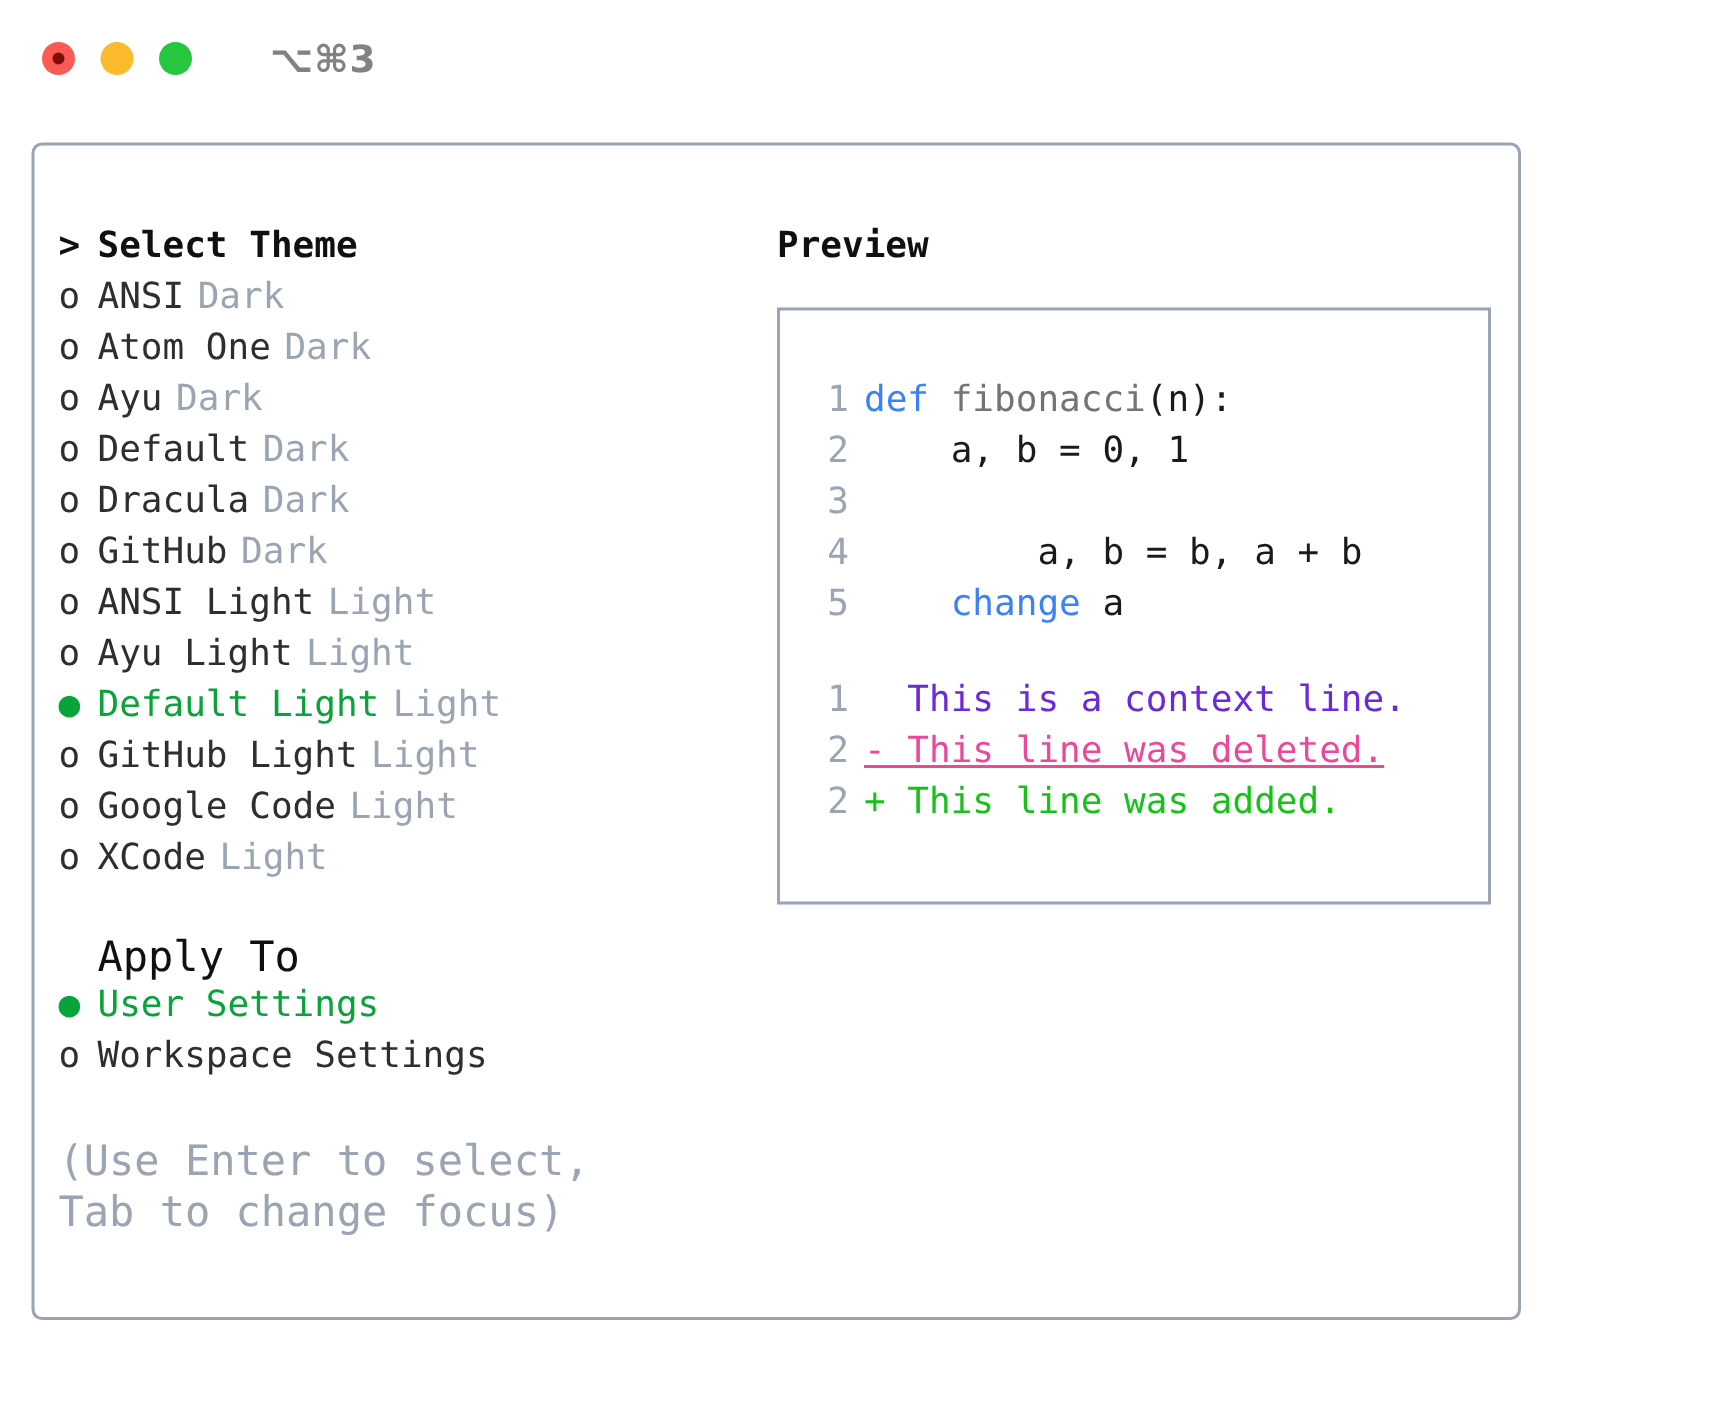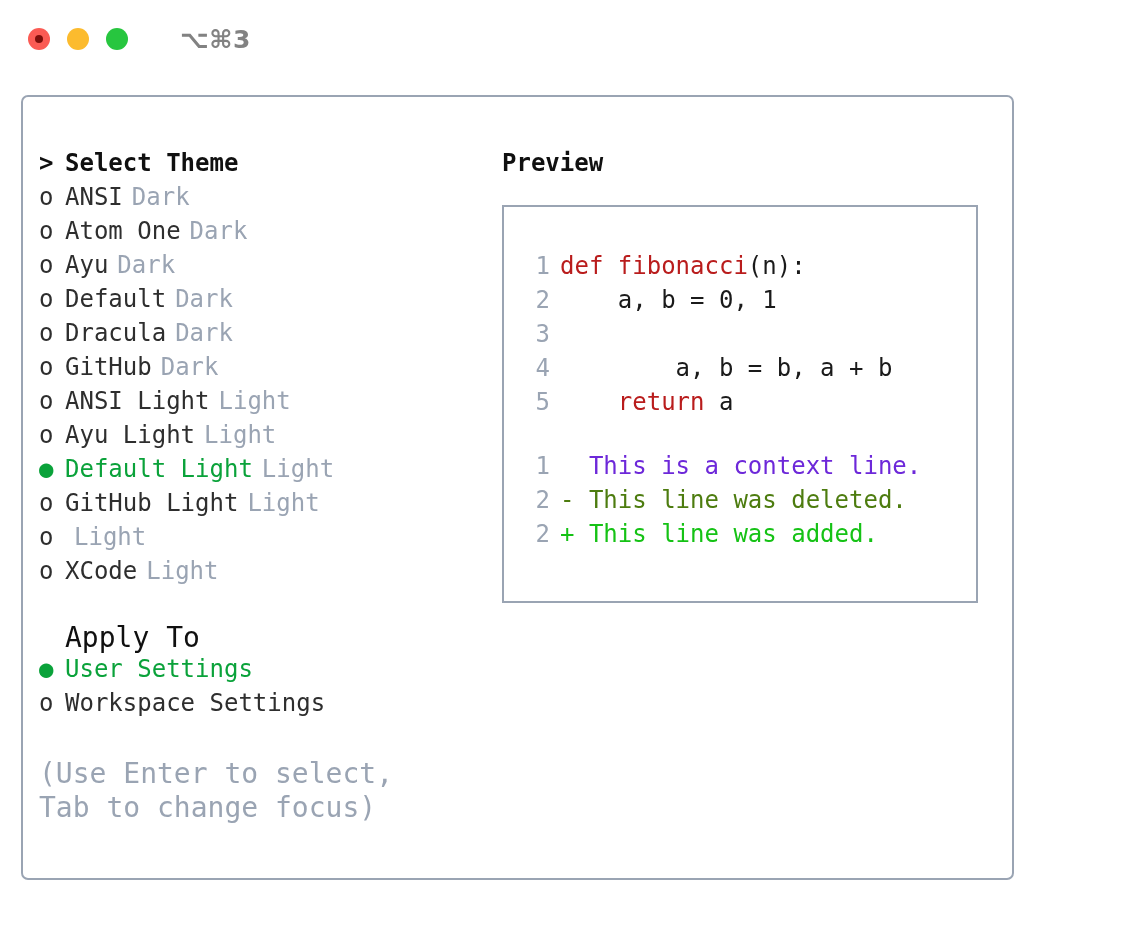--- a/index.html
+++ b/index.html
@@ -137,21 +137,21 @@
     color: #9aa4b3;
     font-size: 28px;
     line-height: 34px;
     width: 410px;
     white-space: pre-wrap;
   }
 
   
   .right-col {
     position: absolute;
-    left: 479px;
+    left: 495px;
     top: 52px;
     width: 490px;
   }
   .preview-title {
     font-size: 24px;
     font-weight: 700;
     color: #101010;
     margin-bottom: 28px;
   }
   .preview-box {
@@ -170,25 +170,25 @@
     white-space: pre;
   }
   .lineno {
     color: #9aa4b3;
     width: 32px;
     flex: 0 0 32px;
     text-align: right;
     margin-right: 10px;
   }
   .code-text { white-space: pre; }
-  .kw    { color: #b91c1c; }
-  .fn    { color: #b91c1c; }
+  .kw    { color: #3b82f6; }
+  .fn    { color: #737373; }
   .plain { color: #1a1a1a; }
   .ctx   { color: #6d28d9; }
-  .del   { color: #4d7c0f; }
+  .del   { color: #ec4899; text-decoration: underline; }
   .add   { color: #15c215; text-align: center; }
   .gap   { height: 30px; }
 </style>
 </head>
 <body>
 
 <div class="window">
 
   <div class="titlebar">
     <div class="traffic">
@@ -213,21 +213,21 @@
             <div class="row"><span class="bullet">o</span><span class="label">ANSI</span><span class="variant">Dark</span></div>
             <div class="row"><span class="bullet">o</span><span class="label">Atom One</span><span class="variant">Dark</span></div>
             <div class="row"><span class="bullet">o</span><span class="label">Ayu</span><span class="variant">Dark</span></div>
             <div class="row"><span class="bullet">o</span><span class="label">Default</span><span class="variant">Dark</span></div>
             <div class="row"><span class="bullet">o</span><span class="label">Dracula</span><span class="variant">Dark</span></div>
             <div class="row"><span class="bullet">o</span><span class="label">GitHub</span><span class="variant">Dark</span></div>
             <div class="row"><span class="bullet">o</span><span class="label">ANSI Light</span><span class="variant">Light</span></div>
             <div class="row"><span class="bullet">o</span><span class="label">Ayu Light</span><span class="variant">Light</span></div>
             <div class="row"><span class="bullet filled">●</span><span class="label sel">Default Light</span><span class="variant">Light</span></div>
             <div class="row"><span class="bullet">o</span><span class="label">GitHub Light</span><span class="variant">Light</span></div>
-            <div class="row"><span class="bullet">o</span><span class="variant">Light</span></div>
+            <div class="row"><span class="bullet">o</span><span class="label">Google Code</span><span class="variant">Light</span></div>
             <div class="row"><span class="bullet">o</span><span class="label">XCode</span><span class="variant">Light</span></div>
           </div>
 
         <div class="spacer-sm"></div>
 
         <div class="row">
           <span class="bullet blank">o</span>
           <span class="section-head">Apply To</span>
         </div>
 
@@ -242,21 +242,21 @@
       </div>
 
       <div class="right-col">
         <div class="preview-title">Preview</div>
         <div class="preview-box">
           <div id="code-block">
               <div class="code-line"><span class="lineno">1</span><span class="code-text"><span class="kw">def </span><span class="fn">fibonacci</span><span class="plain">(n):</span></span></div>
               <div class="code-line"><span class="lineno">2</span><span class="code-text"><span class="plain">    a, b = 0, 1</span></span></div>
               <div class="code-line"><span class="lineno">3</span></div>
               <div class="code-line"><span class="lineno">4</span><span class="code-text"><span class="plain">        a, b = b, a + b</span></span></div>
-              <div class="code-line"><span class="lineno">5</span><span class="code-text"><span class="plain">    </span><span class="kw">return</span><span class="plain"> a</span></span></div>
+              <div class="code-line"><span class="lineno">5</span><span class="code-text"><span class="plain">    </span><span class="kw">change</span><span class="plain"> a</span></span></div>
             </div>
           <div class="gap"></div>
           <div id="diff-block">
               <div class="code-line"><span class="lineno">1</span><span class="code-text ctx">  This is a context line.</span></div>
               <div class="code-line"><span class="lineno">2</span><span class="code-text del">- This line was deleted.</span></div>
               <div class="code-line"><span class="lineno">2</span><span class="code-text add">+ This line was added.</span></div>
             </div>
         </div>
       </div>
 

